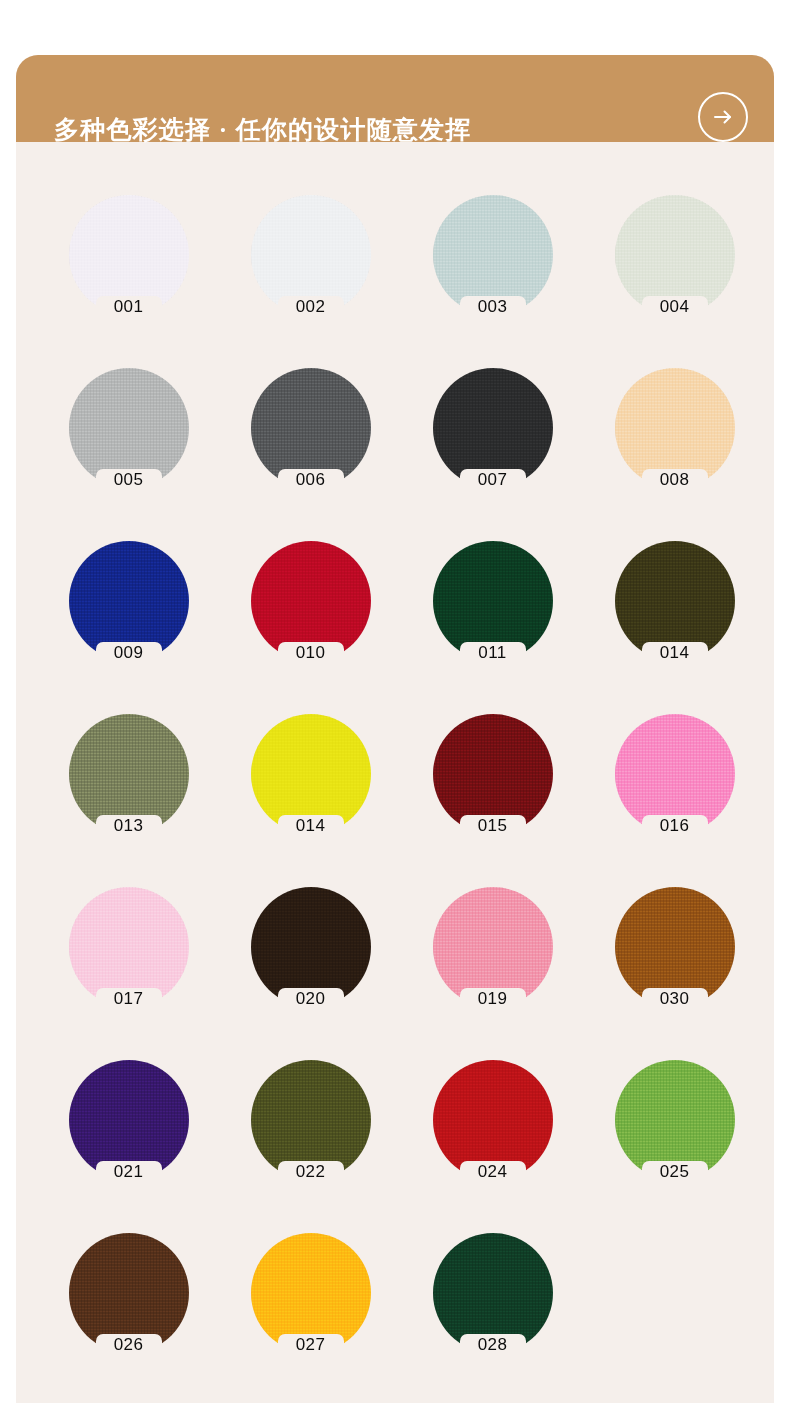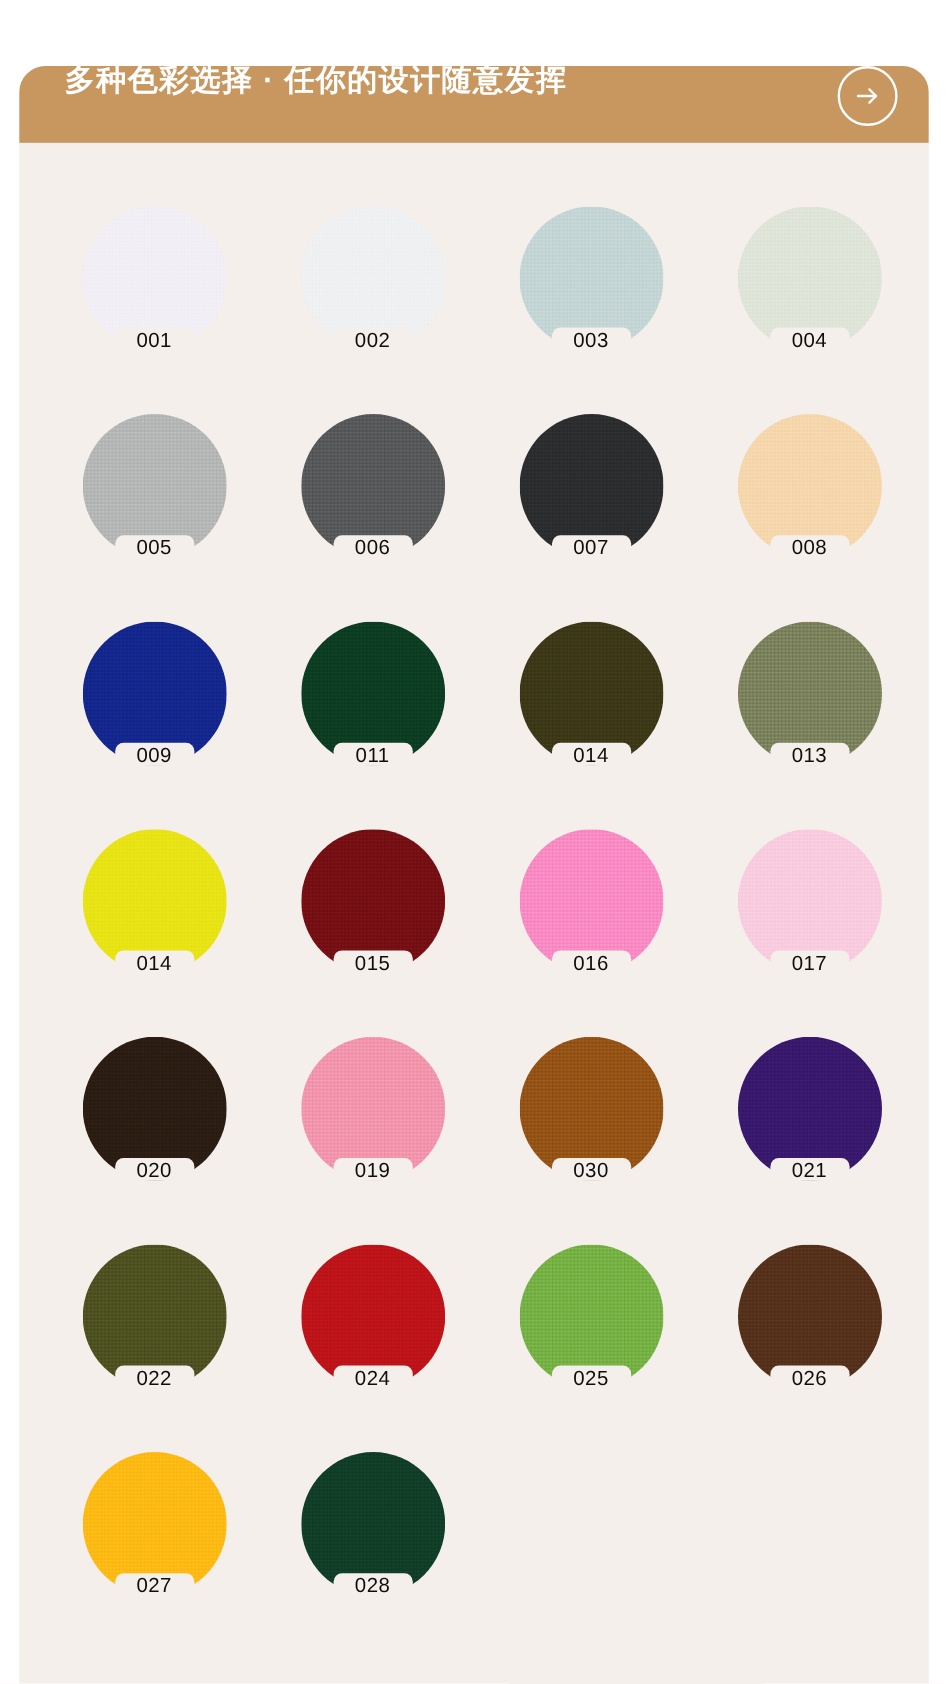--- a/index.html
+++ b/index.html
@@ -23,27 +23,28 @@
     width: 758px;
     height: 1348px;
     background: #f5efeb;
     border-radius: 22px 22px 0 0;
     overflow: hidden;
   }
 
   
   #header {
     position: relative;
-    height: 64px;
+    height: 87px;
     background: #c8965f;
     display: flex;
-    align-items: flex-start;
+    align-items: flex-end;
     justify-content: space-between;
     padding: 0 26px 0 38px;
     box-sizing: border-box;
+    font-family: Liberation Serif, serif;
   }
   #header-title {
     color: #ffffff;
     font-size: 25px;
     font-weight: bold;
     letter-spacing: 1.2px;
     white-space: nowrap;
     line-height: 1;
   }
   #header-arrow {
@@ -310,20 +311,42 @@
               <circle class="tex" cx="60" cy="60" r="60" fill="url(#pm8)"></circle>
             </g>
           </svg>
         </div>
         <div class="swatch-label">009</div>
       </div>
       <div class="swatch">
         <div class="swatch-shape">
           <svg viewBox="0 0 120 120">
             <defs>
+              <mask id="m9">
+                <rect x="0" y="0" width="120" height="120" fill="#fff"></rect>
+                <path d="M27 120 V108 a7 7 0 0 1 7 -7 h52 a7 7 0 0 1 7 7 V120 Z" fill="#000"></path>
+              </mask>
+              <pattern id="pm9" width="3" height="3" patternUnits="userSpaceOnUse">
+                <rect width="3" height="3" fill="none"></rect>
+                <rect width="3" height="1" y="0" fill="#ffffff" opacity="0.55"></rect>
+                <rect width="1" height="3" x="0" fill="#000000" opacity="0.35"></rect>
+              </pattern>
+            </defs>
+            <g mask="url(#m9)">
+              <circle cx="60" cy="60" r="60" fill="#bc0a24"></circle>
+              <circle class="tex" cx="60" cy="60" r="60" fill="url(#pm9)"></circle>
+            </g>
+          </svg>
+        </div>
+        <div class="swatch-label">010</div>
+      </div>
+      <div class="swatch">
+        <div class="swatch-shape">
+          <svg viewBox="0 0 120 120">
+            <defs>
               <mask id="m10">
                 <rect x="0" y="0" width="120" height="120" fill="#fff"></rect>
                 <path d="M27 120 V108 a7 7 0 0 1 7 -7 h52 a7 7 0 0 1 7 7 V120 Z" fill="#000"></path>
               </mask>
               <pattern id="pm10" width="3" height="3" patternUnits="userSpaceOnUse">
                 <rect width="3" height="3" fill="none"></rect>
                 <rect width="3" height="1" y="0" fill="#ffffff" opacity="0.55"></rect>
                 <rect width="1" height="3" x="0" fill="#000000" opacity="0.35"></rect>
               </pattern>
             </defs>

